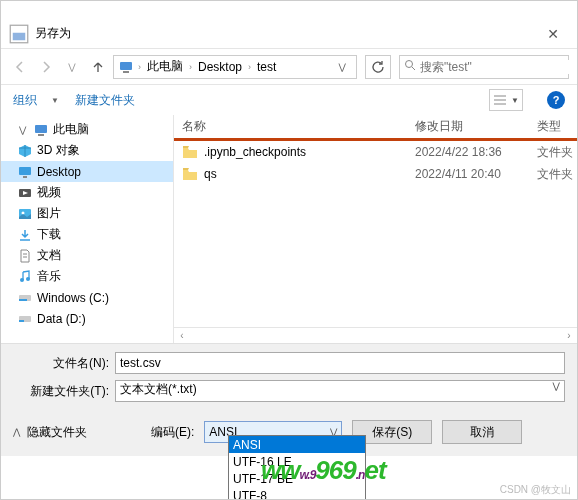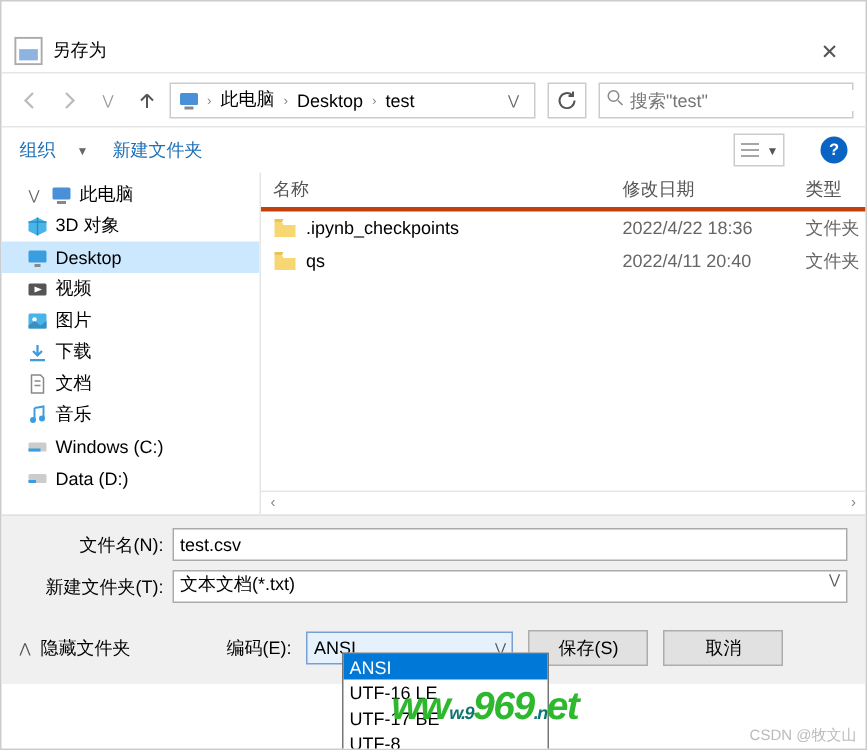--- a/index.html
+++ b/index.html
@@ -66,21 +66,21 @@
 .hide-exp { width: 10px; font-size: 9px; color: #555; }
 .enc-label { margin-left: 54px; }
 .enc-combo { width: 138px; height: 22px; border: 1px solid #7a9fd4; background: #e5f1fb; display: flex; align-items: center; justify-content: space-between; padding: 0 4px; }
 .win-button { width: 80px; height: 24px; background: #e1e1e1; border: 1px solid #adadad; cursor: pointer; }
 
 .dropdown { position: absolute; left: 227px; top: 434px; width: 138px; border: 1px solid #767676; background: #fff; z-index: 10; }
 .dropdown-item { height: 17px; padding: 0 4px; display: flex; align-items: center; font-size: 12px; }
 .dropdown-item.sel { background: #0078d7; color: #fff; }
 
 .watermark { position: absolute; left: 260px; top: 454px; font-size: 26px; font-weight: bold; font-style: italic; color: #2db82d; z-index: 20; letter-spacing: -1px; }
-.watermark .r { color: #0f766e; }
+.watermark .r { color: #701a75; }
 .attrib { position: absolute; right: 6px; bottom: 2px; font-size: 10px; color: #bbb; }
 </style>
 </head>
 <body>
 
 <div class="titlebar">
   <span class="titlebar-icon">
     <svg viewBox="0 0 16 16">
         <rect x="1" y="1" width="14" height="14" fill="#fff" stroke="#aaa"></rect>
         <rect x="3" y="7" width="10" height="6" fill="#8fb3e0"></rect>

